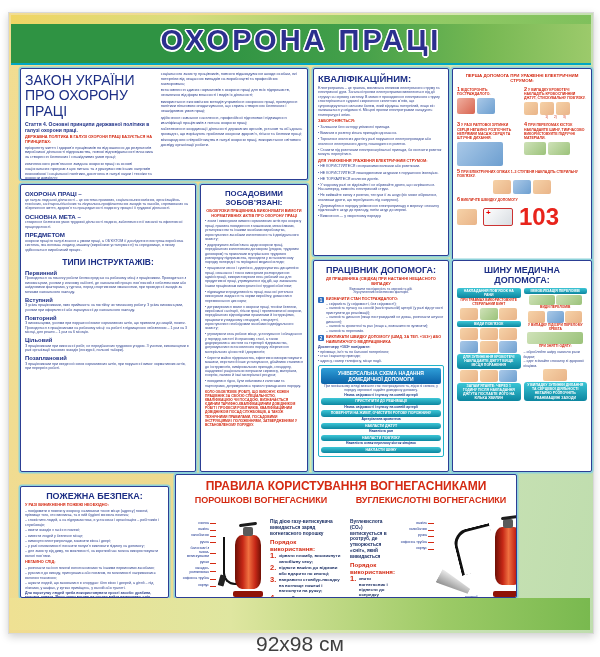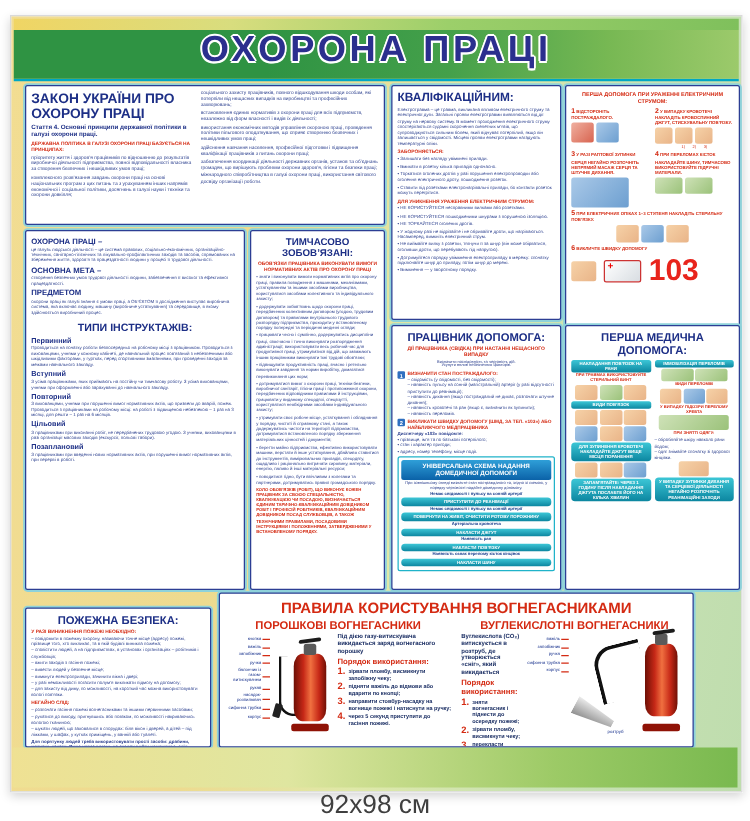--- a/index.html
+++ b/index.html
@@ -18,21 +18,21 @@
   .ptitle{font-size:8.5px;font-weight:bold;color:#1d2f86;text-align:center;margin:1px 0 2px}
   .t{font-size:3.6px;line-height:1.25;color:#2b3f8e;margin:0 0 1.6px}
   .bold-blue{font-size:5px;font-weight:bold;color:#1d2f86;margin:2px 0 1px;line-height:1.2}
   .redh{font-size:3.9px;font-weight:bold;color:#d42a12;margin:2px 0 1px;line-height:1.2}
   .dash::before{content:"– "}
   .dot::before{content:"• "}
   .sech{display:block;font-size:6.2px;font-weight:bold;color:#1d2f86;margin:2px 0 .5px}
   .sech2{display:block;font-size:5.8px;font-weight:bold;color:#1d2f86;margin:2.5px 0 .5px}
   
   .law{display:flex;gap:5px}
-  .law-title{font-size:11px;font-weight:bold;color:#1d2f86;line-height:1.1;margin:1px 0 2px}
+  .law-title{font-size:14px;font-weight:normal;color:#1d2f86;line-height:1.1;margin:1px 0 2px}
   
   .shock-title{font-size:4.4px;font-weight:bold;color:#d42a12;text-align:center;margin:1px 0 2px;line-height:1.2}
   .sgrid{display:grid;grid-template-columns:1fr 1fr;gap:2px 4px}
   .scell{min-height:10px}
   .sh{font-size:3.5px;line-height:1.2;color:#d42a12;font-weight:bold}
   .sh .sn{font-size:5.5px}
   .pics{display:flex;gap:2px;margin-top:1.5px;align-items:flex-end}
   .pic{border-radius:2px;background:linear-gradient(135deg,#f6d2a8,#e9b488);position:relative;flex:none}
   .pic.pb{background:linear-gradient(135deg,#aac9e8,#6d9fd0)}
   .pic.pr{background:linear-gradient(135deg,#f0b0a0,#d86450)}
@@ -60,21 +60,21 @@
   .mcols{display:flex;gap:3px}
   .mcol{flex:1;min-width:0}
   .thead{background:linear-gradient(180deg,#3cc6d6,#0c86a0);color:#fff;font-weight:bold;font-size:3.5px;
     text-align:center;border-radius:2px;padding:1px 2px;line-height:1.15;margin:1px 0}
   .mred{font-size:3.3px;font-weight:bold;color:#d42a12;text-align:center;margin:1px 0;line-height:1.15}
   .pgrid{display:flex;flex-wrap:wrap;gap:1.5px;justify-content:center;margin:1px 0}
   
   .rules-title{font-size:12px;font-weight:bold;color:#d42a12;text-align:center;margin:1px 0 2px}
   .rcols{display:flex;gap:8px}
   .rcol{flex:1;min-width:0}
-  .rsub{font-size:9px;font-weight:bold;color:#d42a12;text-align:center;margin:0 0 2px}
+  .rsub{font-size:9px;font-weight:bold;color:#d42a12;text-align:center;margin:0 0 14px}
   .rrow{display:flex;gap:3px}
   .labcol{flex:none;width:36px}
   .lab{font-size:3.5px;color:#16308c;text-align:right;position:relative;margin:2.5px 0;padding-right:7px;line-height:1.1}
   .lab::after{content:"";position:absolute;right:0;top:50%;width:6px;border-top:.8px solid #d42a12}
   .desc{font-size:4.8px;font-weight:bold;color:#14285f;line-height:1.2;margin:0 0 1.5px}
   .usage{font-size:6.2px;font-weight:bold;color:#d42a12;margin:1px 0}
   .step{display:flex;gap:2.5px;margin:1.5px 0;align-items:flex-start}
   .step .n{color:#d42a12;font-weight:bold;font-size:7.5px;line-height:.9;flex:none}
   .step .st{font-size:4.4px;color:#14285f;font-weight:bold;line-height:1.2}
   .ext{position:relative;flex:none}
@@ -246,21 +246,21 @@
       <span class="t" style="display:block">З працівниками при виконанні робіт, не передбачених трудовою угодою. З учнями, вихованцями в разі організації масових заходів (екскурсії, польові табори).</span>
     </div>
       <div>
       <span class="sech2">Позаплановий</span>
       <span class="t" style="display:block">З працівниками при введенні нових нормативних актів, при порушенні вимог нормативних актів, при перерві в роботі.</span>
     </div>
     </div>
 </div>
 
 <div class="panel" style="left:200px;top:184px;width:108px;height:288px">
-  <div class="ptitle" style="font-size:7.8px">ТИМЧАСОВО ЗОБОВ’ЯЗАНІ:</div>
+  <div class="ptitle" style="font-size:7.8px">ПОСАДОВИМИ ЗОБОВ’ЯЗАНІ:</div>
   <p class="redh" style="text-align:center">ОБОВ’ЯЗКИ ПРАЦІВНИКА ВИКОНУВАТИ ВИМОГИ НОРМАТИВНИХ АКТІВ ПРО ОХОРОНУ ПРАЦІ</p>
   <div>
       <p class="t dot" style="font-size:3.5px">знати і виконувати вимоги нормативних актів про охорону праці, правила поводження з машинами, механізмами, устаткуванням та іншими засобами виробництва, користуватися засобами колективного та індивідуального захисту;</p>
       <p class="t dot" style="font-size:3.5px">додержувати зобов’язань щодо охорони праці, передбачених колективним договором (угодою, трудовим договором) та правилами внутрішнього трудового розпорядку підприємства, проходити у встановленому порядку попередні та періодичні медичні огляди;</p>
       <p class="t dot" style="font-size:3.5px">працювати чесно і сумлінно, додержуватись дисципліни праці, своєчасно і точно виконувати розпорядження адміністрації, використовувати весь робочий час для продуктивної праці, утримуватися від дій, що заважають іншим працівникам виконувати їхні трудові обов’язки;</p>
       <p class="t dot" style="font-size:3.5px">підвищувати продуктивність праці, вчасно і ретельно виконувати завдання та норми виробітку, домагатися перевиконання цих норм;</p>
       <p class="t dot" style="font-size:3.5px">дотримуватися вимог з охорони праці, техніки безпеки, виробничої санітарії, гігієни праці і протипожежної охорони, передбачених відповідними правилами й інструкціями, працювати у виданому спецодязі, спецвзутті, користуватися необхідними засобами індивідуального захисту;</p>
       <p class="t dot" style="font-size:3.5px">утримувати своє робоче місце, устаткування і обладнання у порядку, чистоті й справному стані, а також додержуватись чистоти на території підприємства, дотримуватися встановленого порядку збереження матеріальних цінностей і документів;</p>
       <p class="t dot" style="font-size:3.5px">берегти майно підприємства, ефективно використовувати машини, верстати й інше устаткування, дбайливо ставитися до інструментів, вимірювальних приладів, спецодягу, ощадливо і раціонально витрачати сировину, матеріали, енергію, паливо й інші матеріальні ресурси;</p>
       <p class="t dot" style="font-size:3.5px">поводитися гідно, бути ввічливим з колегами та партнерами, дотримуватись правил громадського порядку.</p>
@@ -318,21 +318,21 @@
       </div>
         <div class="srow">
         <div class="cond">Наявність ознак перелому кісток кінцівок</div>
         <div class="pill">НАКЛАСТИ ШИНУ</div>
       </div>
       </div>
   </div>
 </div>
 
 <div class="panel" style="left:452px;top:260px;width:140px;height:212px">
-  <div class="ptitle" style="font-size:9px">ПЕРША МЕДИЧНА ДОПОМОГА:</div>
+  <div class="ptitle" style="font-size:9px">ШИНУ МЕДИЧНА ДОПОМОГА:</div>
   <div class="mcols">
     <div class="mcol">
       <div class="thead">НАКЛАДАННЯ ПОВ’ЯЗОК НА РАНИ</div>
       <div class="mred">ПРИ ТРАВМАХ ВИКОРИСТОВУЙТЕ СТЕРИЛЬНИЙ БИНТ</div>
       <div class="pgrid">
         <div class="pic" style="width:18px;height:12px"></div>
         <div class="pic pg" style="width:18px;height:12px"></div>
         <div class="pic" style="width:18px;height:12px"></div>
       </div>
       <div class="thead">ВИДИ ПОВ’ЯЗОК</div>
@@ -396,21 +396,21 @@
   <p class="redh">НЕГАЙНО СЛІД:</p>
   <div>
       <p class="t dash" style="margin:0 0 .8px">розпочати гасіння пожежі вогнегасниками та іншими первинними засобами;</p>
       <p class="t dash" style="margin:0 0 .8px">рухатися до виходу, пригнувшись або повзком, по можливості накриваючись вологою тканиною;</p>
       <p class="t dash" style="margin:0 0 .8px">шукати людей, що заховалися в спорудах: біля вікон і дверей, а дітей – під ліжками, у шафах, у кутках приміщень, у ванній або туалеті.</p>
     </div>
   <p class="t" style="font-weight:bold">Для порятунку людей треба використовувати прості засоби: драбини, мотузки, канати. Якщо через вогонь на сходах вийти неможливо, слід перейти горищем у сусідній під’їзд.</p>
 
 </div>
 
-<div class="panel" style="left:175px;top:474px;width:380px;height:124px">
+<div class="panel" style="left:175px;top:474px;width:342px;height:124px">
   <div class="rules-title">ПРАВИЛА КОРИСТУВАННЯ ВОГНЕГАСНИКАМИ</div>
   <div class="rcols">
     <div class="rcol">
       <div class="rsub">ПОРОШКОВІ ВОГНЕГАСНИКИ</div>
       <div class="rrow">
         <div class="labcol">
             <div class="lab">кнопка</div>
             <div class="lab">важіль</div>
             <div class="lab">запобіжник</div>
             <div class="lab">ручка</div>

